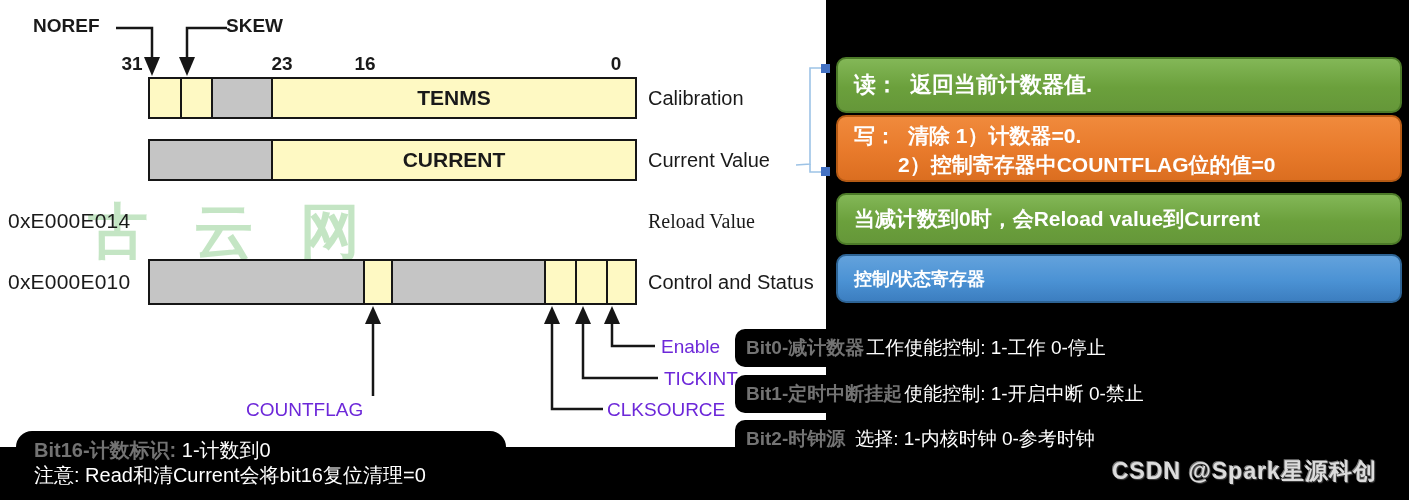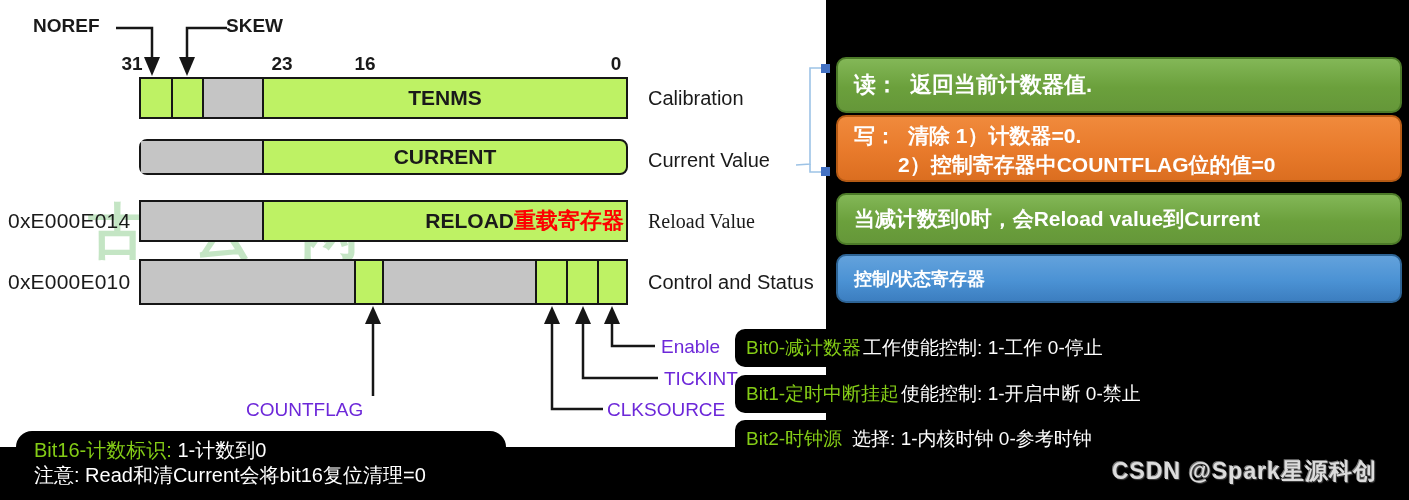--- a/index.html
+++ b/index.html
@@ -9,21 +9,21 @@
   
   .black-panel{ position:absolute; left:826px; top:0; width:583px; height:500px; background:#000; }
   .bottom-strip{ position:absolute; left:0; top:447px; width:1409px; height:53px; background:#000; }
   .bl-box{ position:absolute; left:16px; top:431px; width:490px; height:69px; background:#000;
            border-radius:16px 16px 0 0; color:#fff; padding:7px 0 0 18px; font-size:20px; line-height:25px; }
 
   
   .addr{ position:absolute; left:8px; width:130px; display:flex; align-items:center;
          font-size:21px; color:#1a1a1a; letter-spacing:.2px; }
   .regname{ position:absolute; left:648px; display:flex; align-items:center; font-size:20px; color:#1a1a1a; white-space:nowrap; }
-  .bar{ position:absolute; left:139px; width:489px; background:#bef264; border:2px solid #161616;padding-left:36px; }
+  .bar{ position:absolute; left:148px; width:489px; background:#fef9c3; border:2px solid #161616;padding-left:36px; }
   .cell{ position:absolute; top:0; bottom:0; }
   .cell.gray{ background:#c5c5c5; }
   .cell.bl{ border-left:2px solid #161616; }
   .cell.br{ border-right:2px solid #161616; }
   .fieldtxt{ position:absolute; top:0; bottom:0; display:flex; align-items:center; justify-content:center;
              font-size:21px; font-weight:600; color:#1a1a1a; }
   .tick{ position:absolute; top:53px; width:30px; font-size:19px; font-weight:600; color:#1a1a1a; text-align:center; }
   .flaglbl{ position:absolute; top:15px; font-size:19px; font-weight:600; color:#1a1a1a; }
   .ptrlbl{ position:absolute; font-size:19px; color:#6d28d9; white-space:nowrap; }
   .red{ color:#fe0000; font-weight:600; }
@@ -33,21 +33,21 @@
   .note .inner{ display:flex; align-items:center; height:100%; padding:0 16px; }
   .green{ background:linear-gradient(#83b757 0%, #6ba03c 55%, #659739 100%); border:2px solid #4c7a28;
           box-shadow:2px 3px 0 rgba(0,0,0,.45); }
   .orange{ background:linear-gradient(#f08a3c 0%, #e87a2b 55%, #db6e20 100%); border:2px solid #b55a14;
            box-shadow:2px 3px 0 rgba(0,0,0,.45); }
   .blue{ background:linear-gradient(#63a2dc 0%, #4b92d4 55%, #3c7ec0 100%); border:2px solid #2d6394;
          box-shadow:2px 3px 0 rgba(0,0,0,.45); }
   .prefix{ margin-right:12px; }
   .bitbox{ position:absolute; left:735px; width:560px; background:#000; border-radius:10px;
            display:flex; align-items:center; padding-left:11px; font-size:19px; color:#fff; white-space:nowrap; }
-  .yellow{ color:#84cc16; }
+  .yellow{ color:#737373;font-weight:bold; }
   .bitbox .yellow{ margin-right:2px; }
 
   
   .wm-site{ position:absolute; left:88px; top:192px; font-size:60px; font-weight:bold;
             color:rgba(125,198,125,.45); letter-spacing:46px; pointer-events:none; }
   .wm-csdn{ position:absolute; left:1112px; top:456px; font-size:23px; font-weight:bold;
             color:#dcdcdc; text-shadow:1px 1px 1px #444, -1px -1px 0 #777; letter-spacing:1px; }
 
   svg.overlay{ position:absolute; left:0; top:0; pointer-events:none; }
 </style>
@@ -70,34 +70,27 @@
   <div class="tick" style="left:601px;">0</div>
 
   <div class="bar" style="top:77px;height:42px;">
     <div class="cell" style="left:0;width:30px;"></div>
     <div class="cell bl" style="left:30px;width:31px;"></div>
     <div class="cell gray bl br" style="left:61px;width:62px;"></div>
     <div class="fieldtxt" style="left:123px;right:0;">TENMS</div>
   </div>
   <div class="regname" style="top:77px;height:42px;">Calibration</div>
 
-  <div class="bar" style="top:139px;height:36px;border-radius:8px;">
+  <div class="bar" style="top:139px;height:42px;">
     <div class="cell gray br" style="left:0;width:123px;"></div>
     <div class="fieldtxt" style="left:123px;right:0;">CURRENT</div>
   </div>
   <div class="regname" style="top:139px;height:42px;">Current Value</div>
 
   <div class="addr" style="top:200px;height:42px;">0xE000E014</div>
-  <div class="bar" style="top:200px;height:42px;">
-    <div class="cell gray br" style="left:0;width:123px;"></div>
-    <div class="fieldtxt" style="left:123px;right:0;justify-content:flex-end;padding-right:2px;">
-      <span>RELOAD</span>
-        <span class="red" style="font-size:22px;">重载寄存器</span>
-    </div>
-  </div>
   <div class="regname" style="top:200px;height:42px;font-family:Liberation Serif, serif;">Reload Value</div>
 
   <div class="addr" style="top:259px;height:46px;">0xE000E010</div>
   <div class="bar" style="top:259px;height:46px;">
     <div class="cell gray br" style="left:0;width:215px;"></div>
     <div class="cell br" style="left:215px;width:28px;"></div>
     <div class="cell gray br" style="left:243px;width:153px;"></div>
     <div class="cell br" style="left:396px;width:31px;"></div>
     <div class="cell br" style="left:427px;width:31px;"></div>
     <div class="cell" style="left:458px;width:27px;"></div>

